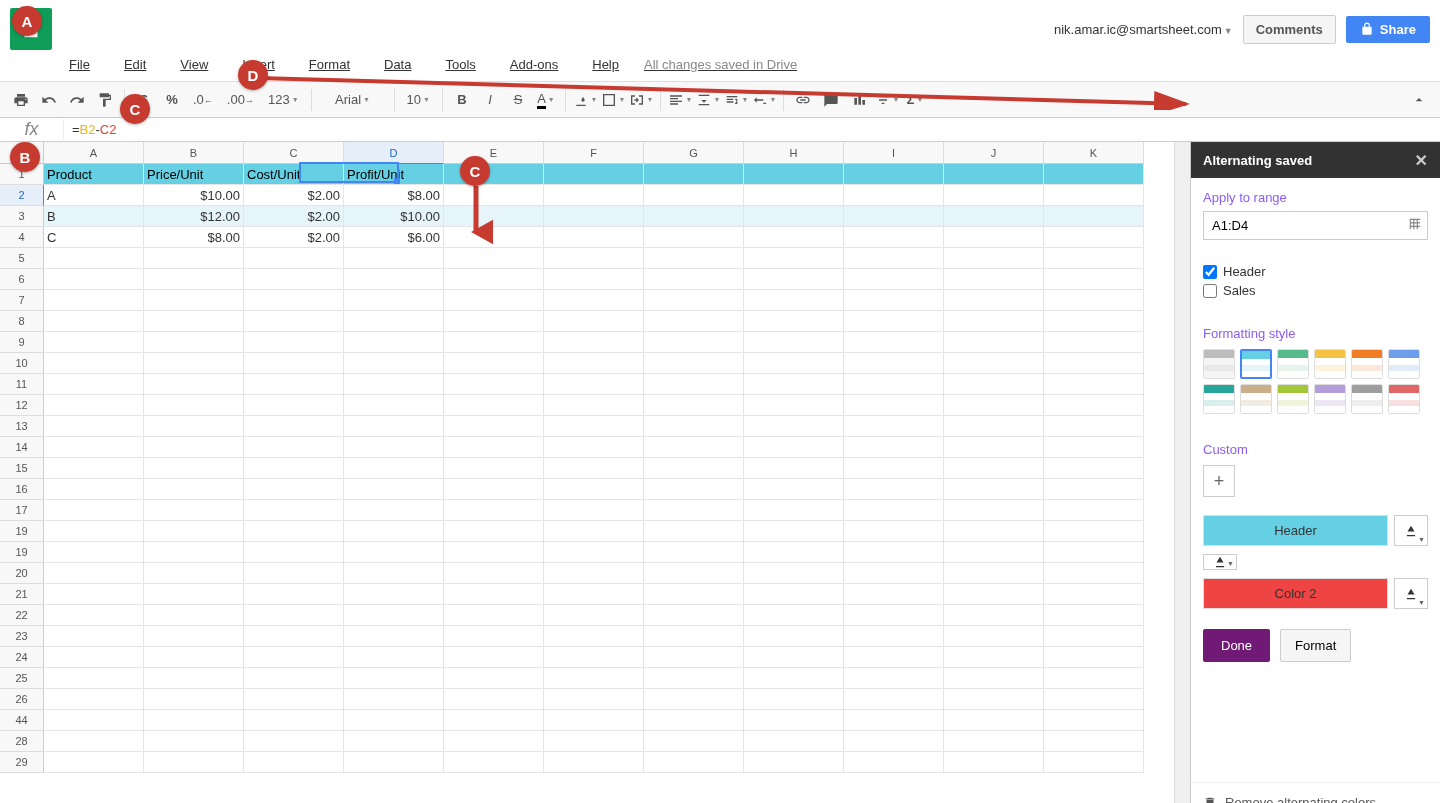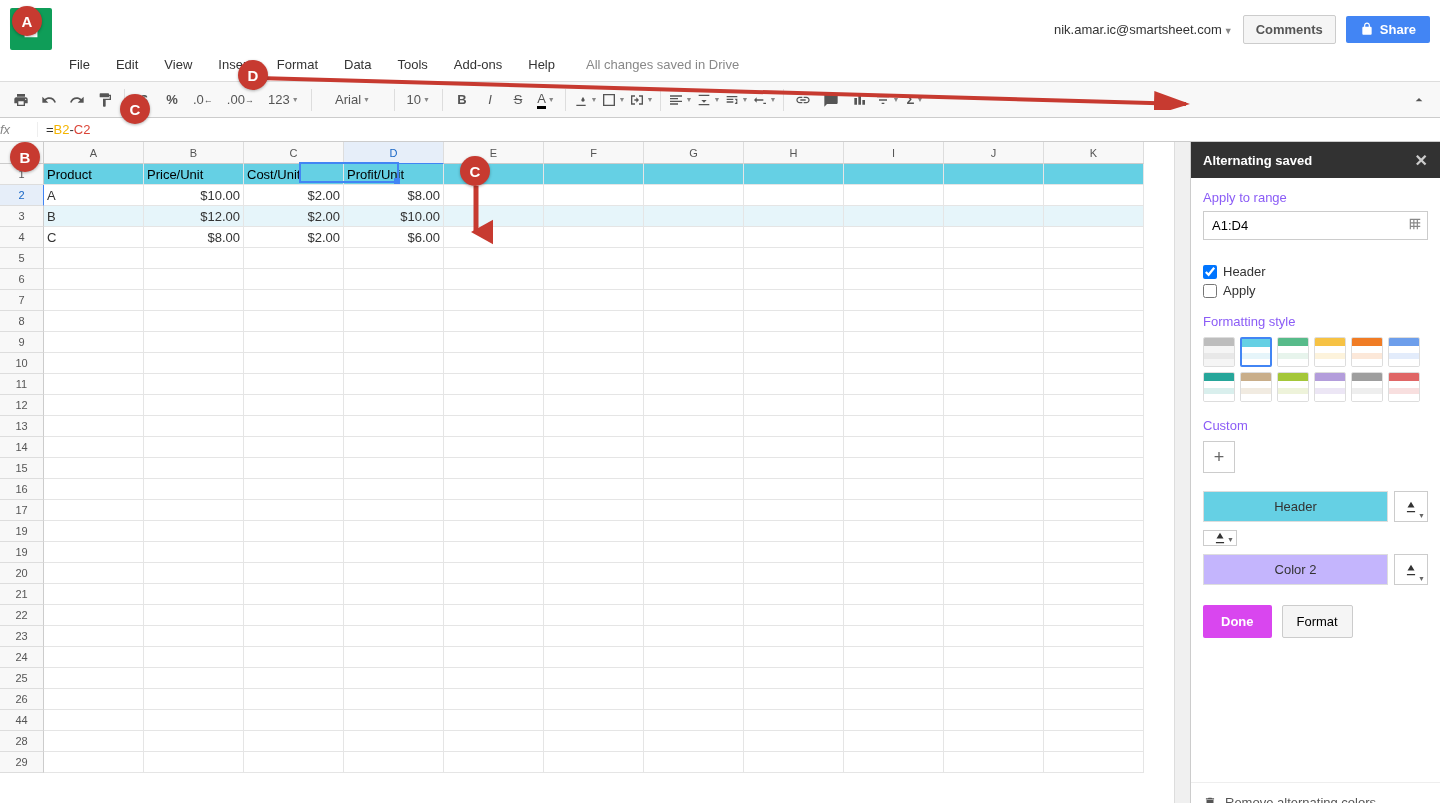--- a/index.html
+++ b/index.html
@@ -10,35 +10,35 @@
 .logo { width: 42px; height: 42px; background: #0f9d58; border-radius: 2px; margin-right: 12px; flex-shrink: 0; display:flex; align-items:center; justify-content:center;}
 .doc-title { font-size: 18px; color: #333; padding: 2px 4px; }
 .star-icon { margin-left: 10px; color: #bbb; font-size: 16px; }
 .folder-icon { margin-left: 8px; color: #888; }
 .top-right { margin-left: auto; display: flex; align-items: center; gap: 10px; }
 .dd-arrow { color:#888; font-size:9px; margin-left:2px;}
 .btn-comments { background: #f5f5f5; border: 1px solid #ccc; padding: 6px 12px; font-size: 13px; font-weight: bold; color: #555; border-radius: 2px; cursor: pointer; }
 .btn-share { background: #4285f4; color: #fff; border: none; padding: 6px 14px; font-size: 13px; font-weight: bold; border-radius: 2px; cursor: pointer; display: flex; align-items: center; gap: 6px; }
 
 
-.menubar { display: flex; align-items: center; padding: 4px 10px 6px 60px; border-bottom: 1px solid #ddd; gap: 8px; }
+.menubar { display: flex; align-items: center; padding: 4px 10px 6px 60px; border-bottom: 1px solid #ddd; gap: 16px; text-decoration: underline; }
 .menu-item { padding: 3px 9px; font-size: 13px; color: #333; cursor: pointer; }
-.save-status { margin-left: 14px; color: #888; font-size: 13px; text-align: right; }
+.save-status { color: #888; font-size: 13px; text-align: right; }
 
 
 .toolbar { display: flex; align-items: center; padding: 4px 8px; border-bottom: 1px solid #ccc; background: #f8f8f8; height: 36px; gap: 2px; }
 .tool { width: 26px; height: 28px; display: flex; align-items: center; justify-content: center; color: #555; cursor: pointer; position: relative; }
 .tool.wide { width: auto; padding: 0 6px; }
 .tool-sep { width: 1px; height: 22px; background: #ddd; margin: 0 4px; }
 .tool .dd { font-size: 7px; margin-left: 2px; color:#888;}
 .tool-collapse { margin-left: auto; }
 
 
 .formulabar { display: flex; align-items: center; border-bottom: 1px solid #ccc; height: 24px; }
-.fx-label { width: 38px; text-align: left; color: #888; font-style: italic; font-size: 13px; border-right: 1px solid #eee; }
+.fx-label { width: 64px; text-align: center; color: #888; font-style: italic; font-size: 18px; border-right: 1px solid #eee; }
 .fx-input { flex: 1; padding: 0 8px; font-size: 13px; }
 .fx-input .ref-b { color: #f4b400; }
 .fx-input .ref-c { color: #db4437; }
 
 
 .main { display: flex; height: 680px; }
 .sheet-area { flex: 1; display: flex; flex-direction: column; overflow: hidden; position: relative; }
 
 
 .grid { position: relative; flex:1; overflow:hidden;}
@@ -63,36 +63,36 @@
 .sidebar { width: 250px; border-left: 1px solid #ccc; display: flex; flex-direction: column; background:#fff;}
 .sb-header { background: #323232; color: #fff; padding: 8px 12px; font-size: 13px; font-weight: bold; display: flex; align-items: center; justify-content: space-between; height:36px;}
 .sb-close { color: #ccc; cursor: pointer; font-size: 16px; }
 .sb-body { padding: 12px; flex:1; overflow:auto;}
 .sb-label { font-size: 13px; color: #8b5cf6; margin-bottom: 6px; display:block;}
 .range-input { width: 100%; border: 1px solid #ccc; padding: 6px 28px 6px 8px; font-size: 13px; position:relative; margin-bottom:16px;}
 .range-wrap { position:relative; margin-bottom:8px;}
 .range-grid-icon { position:absolute; right:6px; top:6px; color:#888;}
 .checkbox { display: flex; align-items: center; gap: 6px; margin: 4px 0; font-size: 13px; }
 .checkbox input { width:14px; height:14px;}
-.sb-section { margin-top:16px;}
+.sb-section { margin-top:28px;}
 .styles-grid { display: grid; grid-template-columns: repeat(6, 32px); gap: 5px; margin-top: 8px; }
 .style-swatch { width: 32px; height: 30px; border: 1px solid #ddd; cursor: pointer; display:flex; flex-direction:column; border-radius:2px; overflow:hidden;}
 .style-swatch.selected { border: 2px solid #4285f4; }
 .sw-head { height:8px; }
 .sw-row { flex:1; }
 .custom-add { width:32px; height:32px; border:1px solid #ccc; display:flex; align-items:center; justify-content:center; font-size:18px; color:#666; margin-top:8px; cursor:pointer;}
 .color-rows { margin-top:18px; display:flex; flex-direction:column; gap:8px;}
 .color-row { display:flex; align-items:stretch; gap:6px;}
 .color-label { flex:1; border:1px solid #ddd; padding:7px; text-align:center; font-size:13px;}
 .color-label.header-c { background:#65d0e4;}
-.color-label.c2 { background:#c4b5fd;}
+.color-label.c2 { background:#ef4444;}
 .color-picker { width:34px; border:1px solid #ccc; display:flex; align-items:center; justify-content:center; cursor:pointer; position:relative;}
 .pick-dd { font-size:7px; position:absolute; right:2px; bottom:2px; color:#666;}
 .sb-buttons { display:flex; gap:10px; margin-top:20px;}
-.btn-done { background:#d946ef; color:#fff; border:none; padding:8px 18px; font-size:13px; font-weight:bold; border-radius:2px; cursor:pointer;}
+.btn-done { background:#701a75; color:#fff; border:none; padding:8px 18px; font-size:13px; font-weight:normal; border-radius:2px; cursor:pointer;}
 .btn-cancel { background:#f5f5f5; border:1px solid #ccc; padding:8px 14px; font-size:13px; border-radius:2px; cursor:pointer;}
 .remove-link { margin-top:auto; padding:12px; display:flex; align-items:center; gap:8px; color:#555; font-size:13px; cursor:pointer; border-top:1px solid #eee;}
 
 
 .anno { position:absolute; width:30px; height:30px; background:#c73a30; border-radius:50%; color:#fff; display:flex; align-items:center; justify-content:center; font-weight:bold; font-size:15px; z-index:100; box-shadow:0 1px 3px rgba(0,0,0,0.3);}
 .arrow-down { position:absolute; z-index:99; color:#c73a30;}
 .arrow-long { position:absolute; z-index:98; pointer-events:none;}
 
 svg.icon { width:16px; height:16px; fill:currentColor; }
 svg.icon-sm { width:14px; height:14px; fill:currentColor;}
@@ -720,21 +720,21 @@
               <path d="M3 3h18v18H3V3zm2 2v4h4V5H5zm6 0v4h4V5h-4zm6 0v4h4V5h-4zM5 11v4h4v-4H5zm6 0v4h4v-4h-4zm6 0v4h4v-4h-4zM5 17v4h4v-4H5zm6 0v4h4v-4h-4zm6 0v4h4v-4h-4z" fill="#888"></path>
             </svg>
         </span>
       </div>
       <label class="checkbox">
           <input type="checkbox" checked="" style="">
           <span>Header</span>
         </label>
       <label class="checkbox">
           <input type="checkbox" style="">
-          <span>Apply</span>
+          <span>Sales</span>
         </label>
 
       <div class="sb-section">
         <span class="sb-label">Formatting style</span>
         <div class="styles-grid" id="styles-grid">
             <div class="style-swatch">
               <div class="sw-head" style="background:#bdbdbd"></div>
               <div class="sw-row" style="background:#f5f5f5"></div>
               <div class="sw-row" style="background:#e8e8e8"></div>
               <div class="sw-row" style="background:#f5f5f5"></div>

